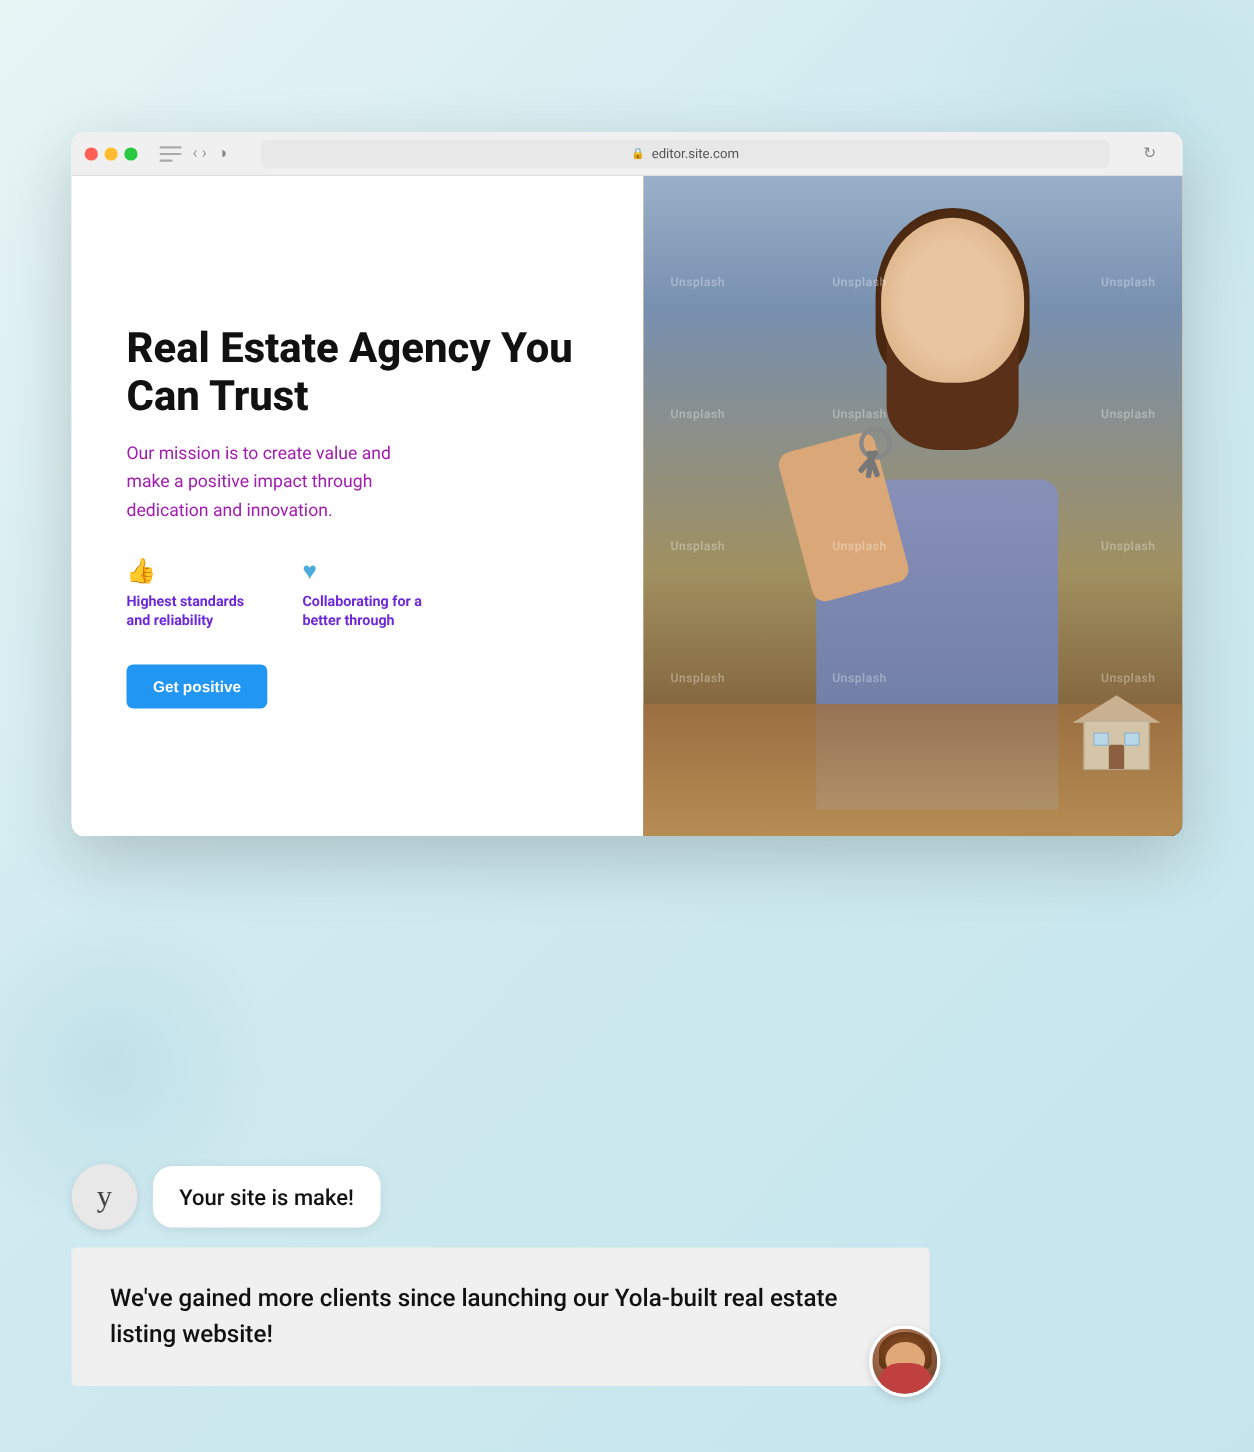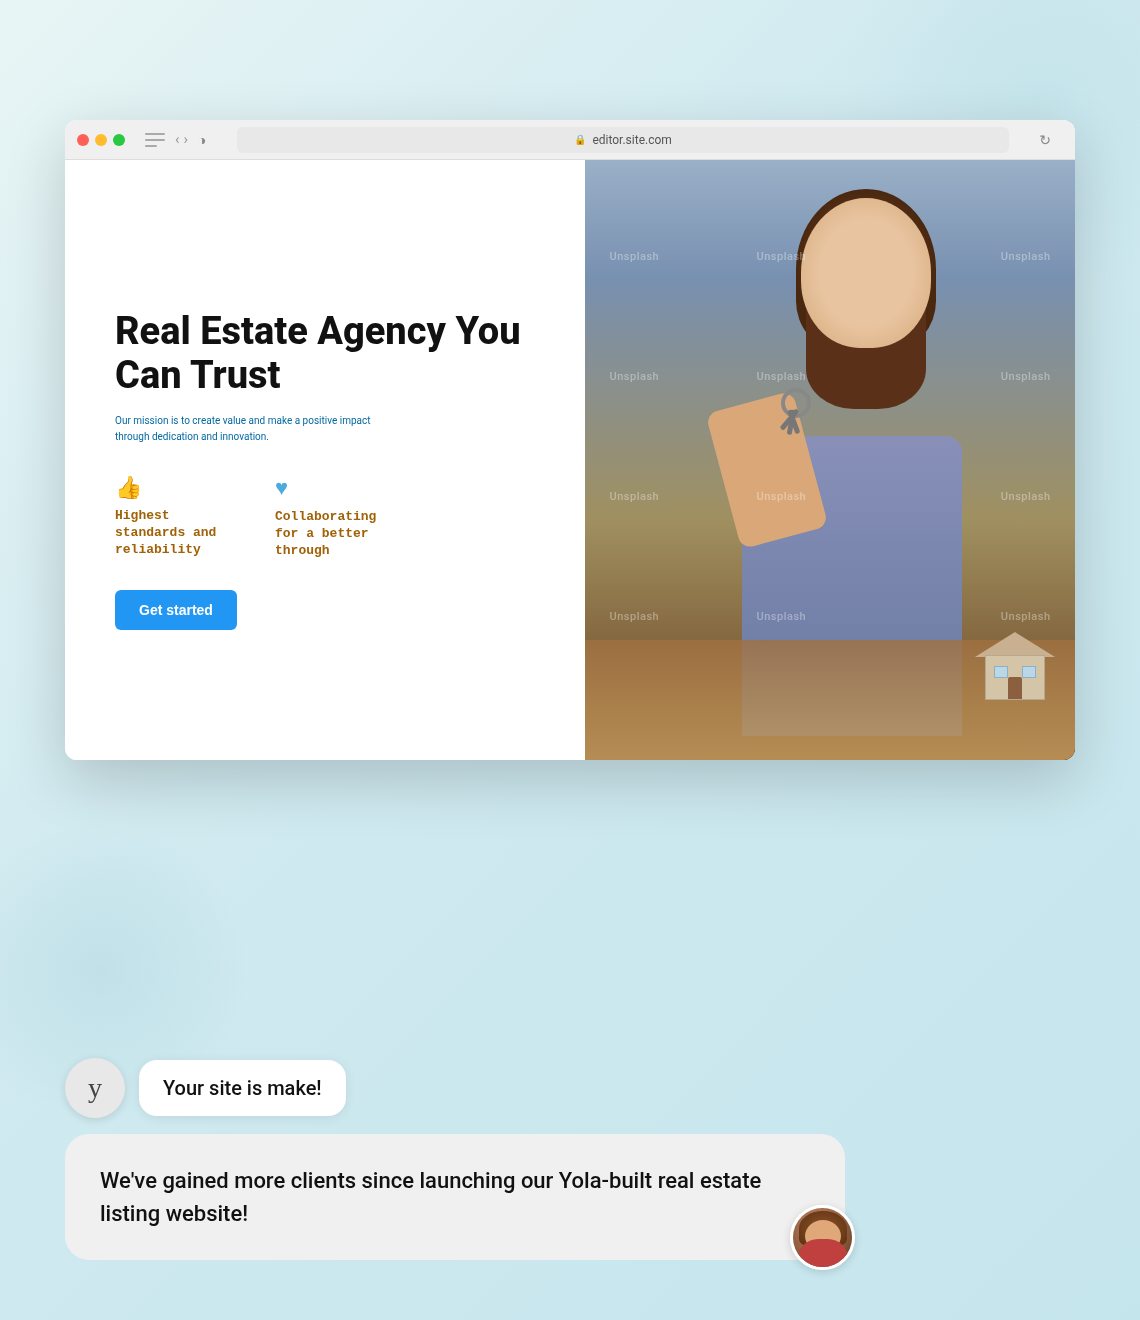--- a/index.html
+++ b/index.html
@@ -133,22 +133,22 @@
 
     .hero-title {
       font-size: 38px;
       font-weight: 800;
       color: #111;
       line-height: 1.15;
       margin-bottom: 16px;
     }
 
     .hero-description {
-      font-size: 10px;
-      color: #0369a1;
+      font-size: 16px;
+      color: #a21caf;
       line-height: 1.6;
       margin-bottom: 30px;
       max-width: 260px;
     }
 
     .features-row {
       display: flex;
       gap: 40px;
       margin-bottom: 30px;
     }
@@ -160,24 +160,23 @@
     }
 
     .feature-icon {
       font-size: 22px;
       color: #4aabdc;
     }
 
     .feature-label {
       font-size: 13px;
       font-weight: 700;
-      color: #a16207;
+      color: #6d28d9;
       line-height: 1.3;
       max-width: 120px;
-      font-family: Liberation Mono, monospace;
     }
 
     .cta-button {
       background: #2196F3;
       color: #fff;
       border: none;
       border-radius: 6px;
       padding: 12px 24px;
       font-size: 14px;
       font-weight: 600;
@@ -356,21 +355,21 @@
       padding: 16px 24px;
       font-size: 20px;
       font-weight: 500;
       color: #111;
       box-shadow: 0 2px 12px rgba(0,0,0,0.08);
       max-width: 320px;
     }
 
     .chat-bubble-large {
       background: #f0f0f0;
-      border-radius: 24px;
+      border-radius: 4px;
       padding: 30px 35px;
       font-size: 22px;
       font-weight: 500;
       color: #111;
       line-height: 1.5;
       max-width: 780px;
       position: relative;
     }
 
     .user-avatar {
@@ -533,21 +532,21 @@
         <div class="feature-item">
           <span class="feature-icon">👍</span>
           <span class="feature-label">Highest standards and reliability</span>
         </div>
         <div class="feature-item">
           <span class="feature-icon">♥</span>
           <span class="feature-label">Collaborating for a better through</span>
         </div>
       </div>
 
-      <button class="cta-button">Get started</button>
+      <button class="cta-button">Get positive</button>
     </div>
 
     <div class="right-panel">
       <div class="photo-bg">
 
         <div style="position:absolute;inset:0;background:linear-gradient(180deg, #9ab0c8 0%, #7890b0 20%, #a09060 60%, #6a4020 100%);"></div>
 
         <div style="position:absolute;top:3%;left:50%;transform:translateX(-30%);width:180px;height:220px;">
           <div class="hair"></div>
           <div class="head" style="z-index:1;position:absolute;top:20px;"></div>

